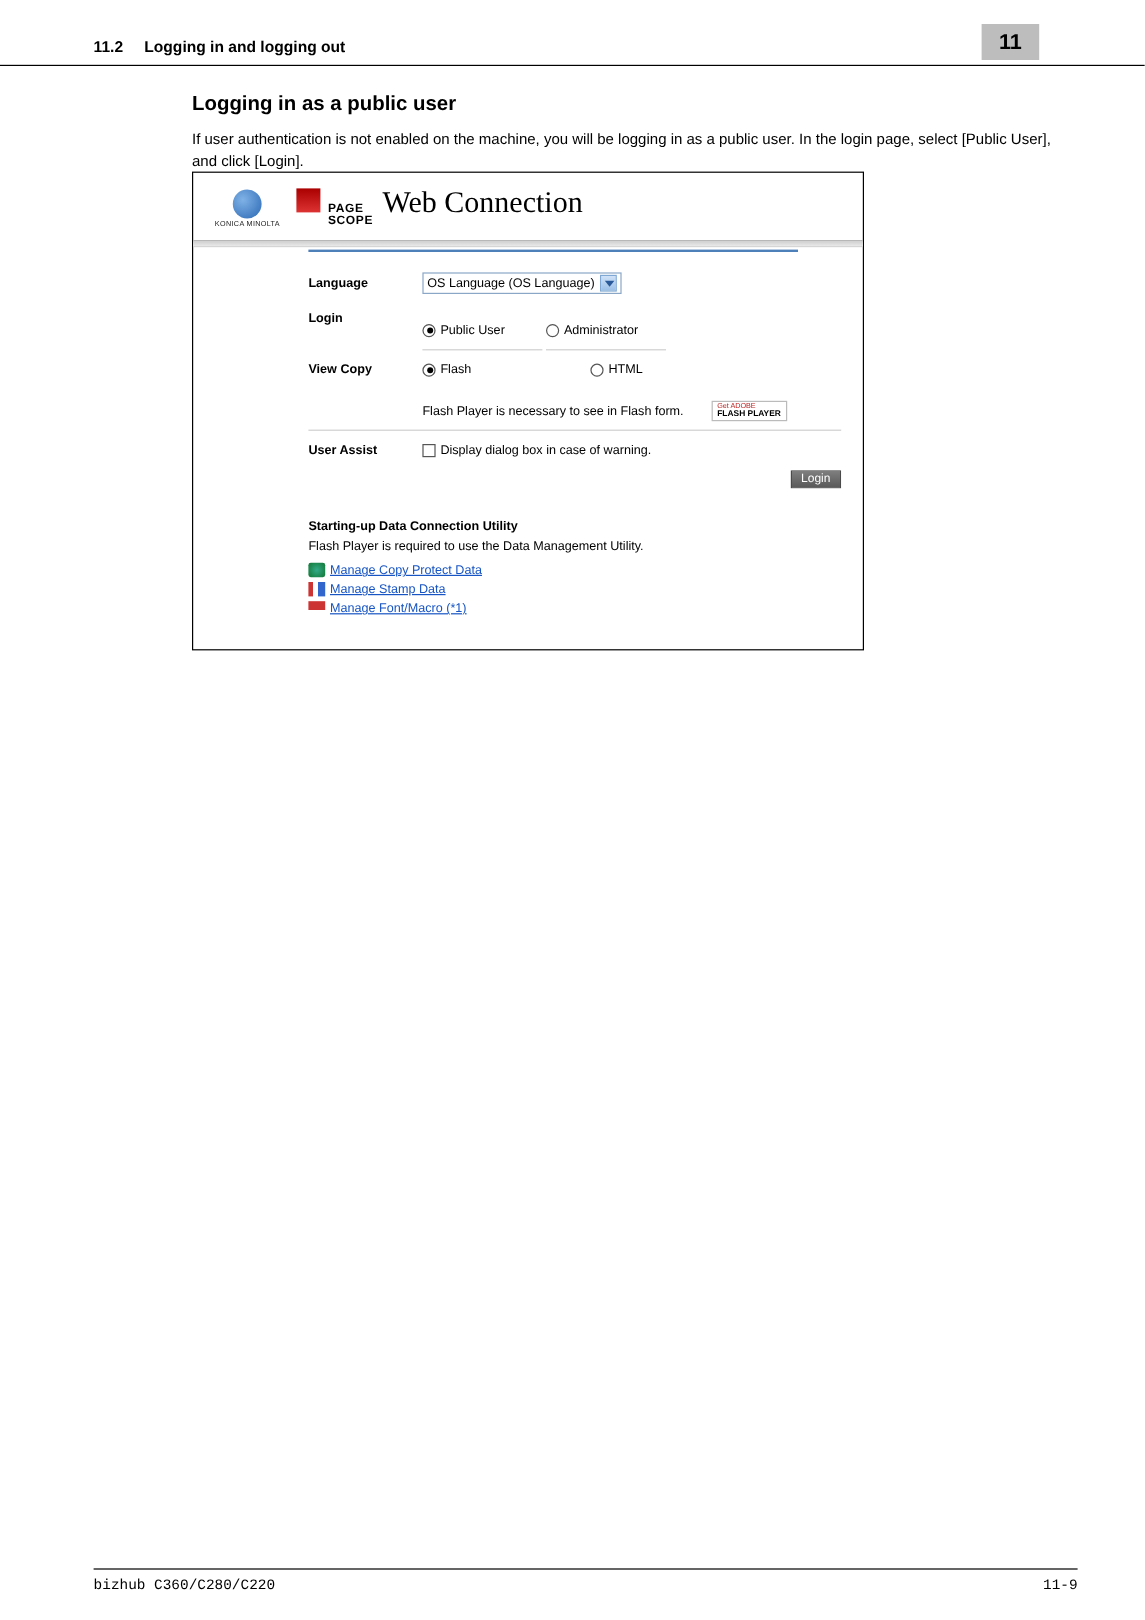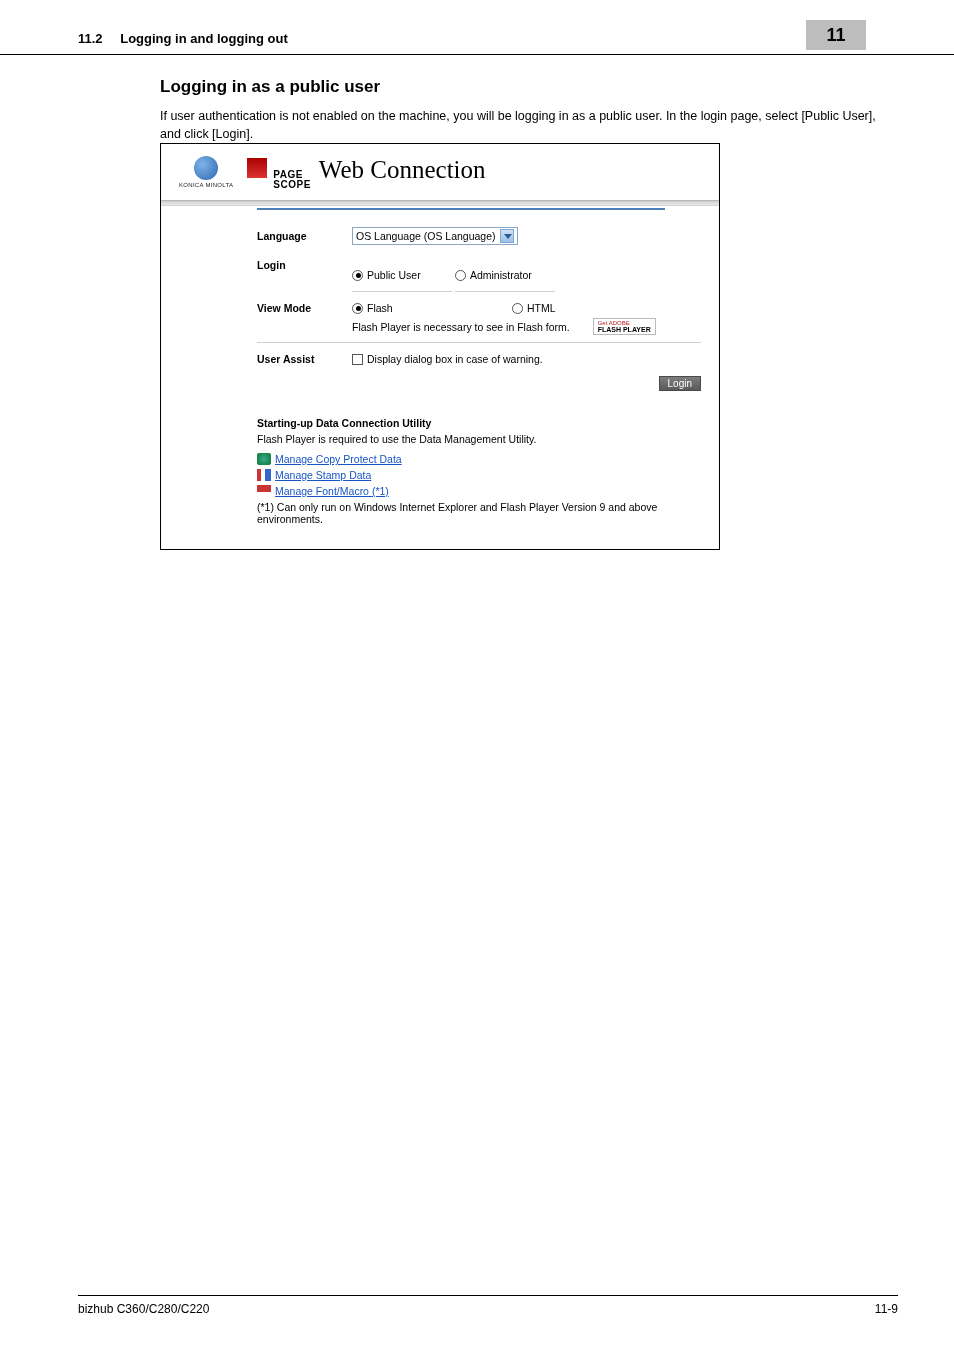--- a/index.html
+++ b/index.html
@@ -19,21 +19,21 @@
     border-bottom: 1px solid #000;
   }
   .header-left {
     font-size: 13px;
     font-weight: bold;
     padding-bottom: 4px;
   }
   .section-no { margin-right: 14px; }
   .chapter-badge {
     background: #bdbdbd;
-    width: 60px;
+    width: 48px;
     height: 30px;
     display: flex;
     align-items: center;
     justify-content: center;
     font-size: 18px;
     font-weight: bold;
   }
   .content {
     padding: 22px 78px 0 160px;
   }
@@ -48,21 +48,21 @@
   }
   
   .screenshot {
     border: 1px solid #000;
     width: 560px;
     background: #fff;
     font-size: 11px;
   }
   .ss-logo-row {
     display: flex;
-    align-items: flex-start;
+    align-items: flex-end;
     padding: 12px 18px 10px;
     gap: 14px;
   }
   .km-logo { display: flex; flex-direction: column; align-items: center; gap: 2px; }
   .km-globe {
     width: 24px; height: 24px; border-radius: 50%;
     background: radial-gradient(circle at 35% 35%, #7fb2e6, #2b68b4);
   }
   .km-text { font-size: 6px; letter-spacing: 0.3px; color: #222; }
   .ps-logo { display: flex; align-items: baseline; gap: 4px; }
@@ -169,27 +169,28 @@
     font-size: 10.5px; margin-bottom: 4px;
   }
   .link-icon { width: 14px; height: 12px; display: inline-block; }
   .link-icon.i1 { background: radial-gradient(circle, #3a8, #173); border-radius: 2px; }
   .link-icon.i2 { background: linear-gradient(90deg,#c33 30%, #fff 30% 60%, #36c 60%); }
   .link-icon.i3 { background: linear-gradient(#c33 60%, #fff 60%); }
   .util-note { font-size: 10.5px; margin-top: 2px; }
   
   .page-footer {
     position: absolute;
-    bottom: 34px;
+    bottom: 22px;
     left: 78px; right: 56px;
     border-top: 1px solid #000;
     padding-top: 6px;
     display: flex;
     justify-content: space-between;
     font-size: 12px;
+    font-family: Liberation Mono, monospace;
   }
   .radio-opt { display: inline-flex; align-items: center; min-width: 100px; text-align: center; }
 </style>
 </head>
 <body>
 
 <div class="page-header">
   <div class="header-left">
     <span class="section-no">11.2</span>
     <span>Logging in and logging out</span>
@@ -238,23 +239,23 @@
             <span>Public User</span>
           </div>
           <div style="padding:10px 0; border-bottom:1px solid #cfcfcf;" class="radio-opt">
             <span class="radio-dot"></span>
             <span>Administrator</span>
           </div>
         </div>
       </div>
 
       <div class="form-row bordered" style="align-items:flex-start; padding-top:10px;">
-        <div class="form-label">View Mode</div>
+        <div class="form-label">View Copy</div>
         <div class="form-value" style="display:block; width:100%;">
-          <div style="display:flex; gap:60px; margin-bottom:4px;">
+          <div style="display:flex; gap:40px; margin-bottom:20px;">
             <span class="radio-opt">
               <span class="radio-dot checked"></span>
               <span>Flash</span>
             </span>
             <span class="radio-opt">
               <span class="radio-dot"></span>
               <span>HTML</span>
             </span>
           </div>
           <div style="display:flex; align-items:center; gap:23px;">
@@ -289,21 +290,20 @@
         <span>Manage Copy Protect Data</span>
       </a>
       <a class="util-link">
         <span class="link-icon i2"></span>
         <span>Manage Stamp Data</span>
       </a>
       <a class="util-link">
         <span class="link-icon i3"></span>
         <span>Manage Font/Macro (*1)</span>
       </a>
-      <div class="util-note">(*1) Can only run on Windows Internet Explorer and Flash Player Version 9 and above environments.</div>
     </div>
   </div>
 </div>
 
 <div class="page-footer">
   <span>bizhub C360/C280/C220</span>
   <span>11-9</span>
 </div>
 
 </body></html>

